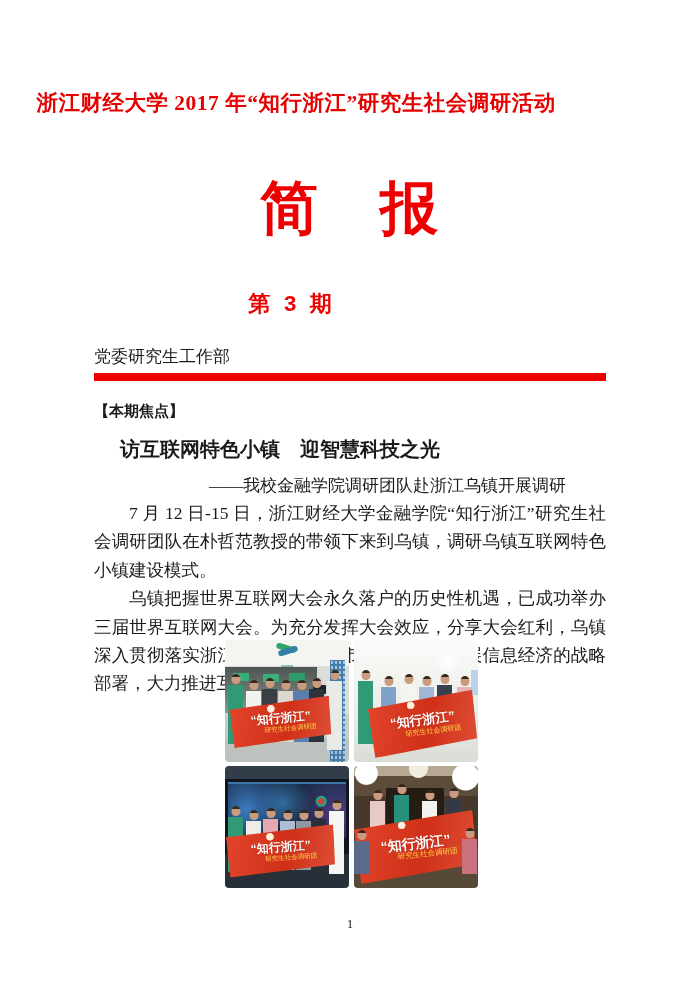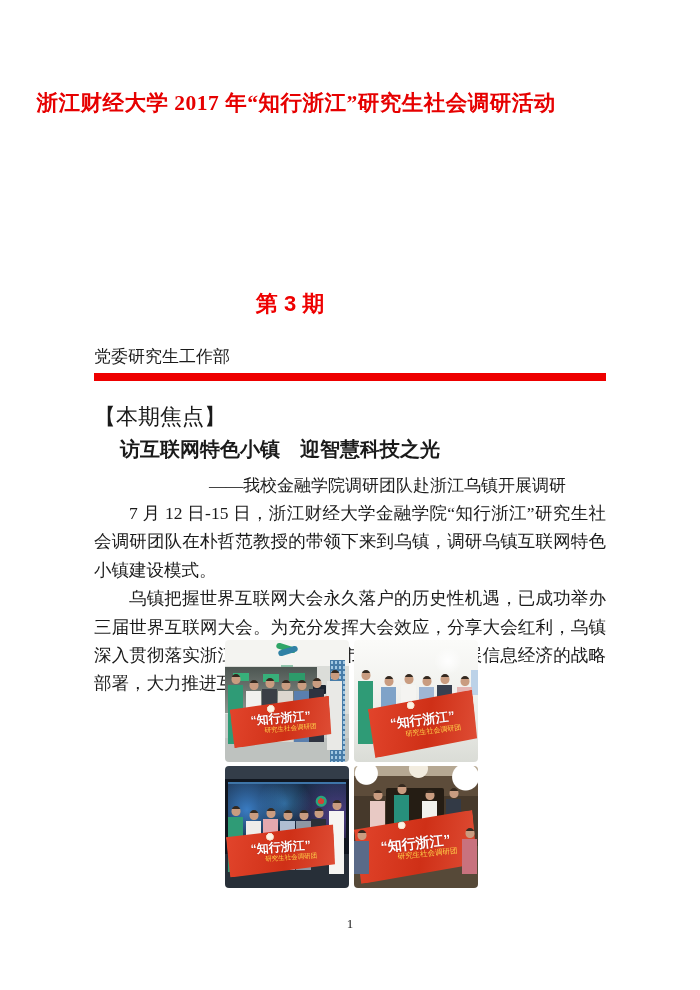--- a/index.html
+++ b/index.html
@@ -8,29 +8,29 @@
 
   
   .doc-title{position:absolute;top:88px;left:0;width:592px;text-align:center;
              color:#e60000;font-weight:bold;font-size:21.5px;letter-spacing:.5px;
              font-family:"Liberation Serif",serif;}
   .masthead{position:absolute;top:170px;left:0;width:700px;text-align:center;
             color:#ee0000;font-weight:bold;font-size:58px;letter-spacing:2px;
             font-family:"Liberation Sans",sans-serif;}
   .issue{position:absolute;top:289px;left:0;width:580px;text-align:center;
          color:#ee0000;font-weight:bold;font-size:22px;
-         font-family:Liberation Sans, sans-serif;}
+         font-family:Liberation Mono, monospace;}
   .meta-row{position:absolute;top:345px;left:94px;width:512px;display:flex;
             justify-content:space-between;align-items:flex-start;font-size:17px;}
   .meta-dept{font-family:"Liberation Sans",sans-serif;}
   .meta-date{font-family:"Liberation Serif",serif;}
   .red-rule{position:absolute;top:373px;left:94px;width:512px;height:8px;background:#ee0000;}
 
   
-  .section-label{position:absolute;top:402px;left:94px;font-size:22px;font-weight:normal;
+  .section-label{position:absolute;top:402px;left:94px;font-size:15px;font-weight:bold;
                  font-family:"Liberation Sans",sans-serif;text-align:right;}
   .headline{position:absolute;top:436px;left:0;width:560px;text-align:center;
             font-size:20px;font-weight:bold;font-family:"Liberation Sans",sans-serif;}
   .subtitle{position:absolute;top:474px;left:94px;width:512px;text-align:right;
             padding-right:0;box-sizing:border-box;font-size:17px;}
   .subtitle-inner{display:inline-block;margin-right:40px;margin-left:20px;}
   .body-text{position:absolute;top:499px;left:94px;width:512px;font-size:17.5px;
              line-height:28.4px;text-align:justify;}
   .body-text p{margin:0;text-indent:2em;}
 
@@ -110,20 +110,21 @@
                background:#251d14;border-radius:2px;}
 
   .page-num{position:absolute;top:916px;left:0;width:700px;text-align:center;font-size:13px;}
 </style>
 </head>
 <body>
 
 <div class="page">
 
   <div class="doc-title">浙江财经大学 2017 年“知行浙江”研究生社会调研活动</div>
+  <div class="masthead">简　报</div>
   <div class="issue">第 3 期</div>
 
   <div class="meta-row">
     <span class="meta-dept">党委研究生工作部</span>
   </div>
   <div class="red-rule"></div>
 
   <div class="section-label">【本期焦点】</div>
   <div class="headline">访互联网特色小镇　迎智慧科技之光</div>
   <div class="subtitle">

